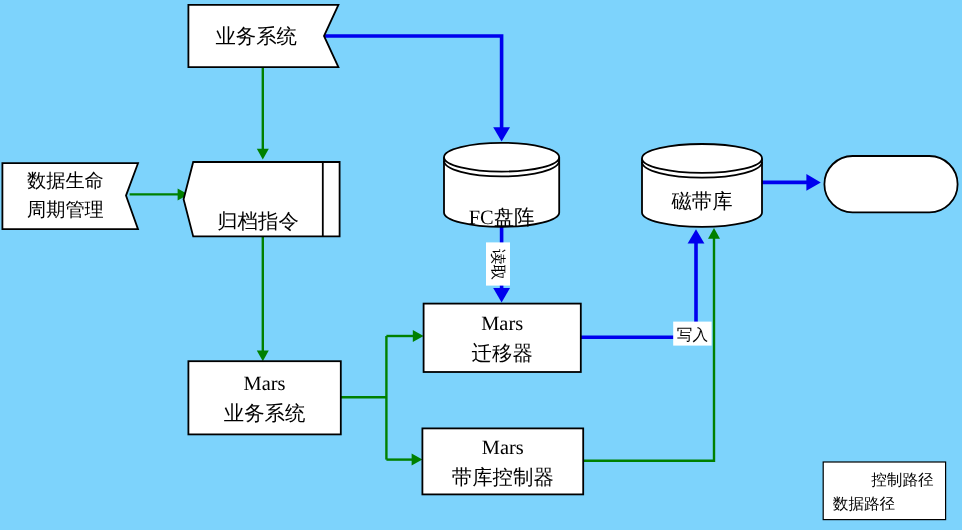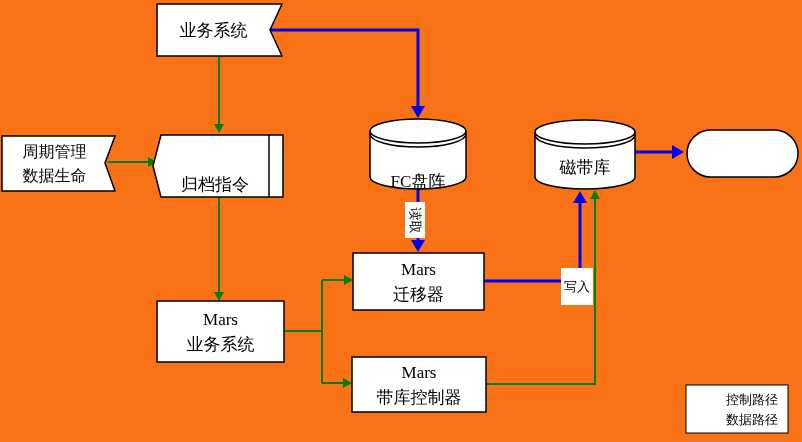--- a/index.html
+++ b/index.html
@@ -1,19 +1,19 @@
 <!DOCTYPE html>
 <html><head>
 <meta charset="utf-8">
 <style>
   html,body{margin:0;padding:0;background:#000;}
   #stage{
     position:relative;
     width:802px;height:442px;
-    background:#f97316;
+    background:#7dd3fc;
     font-family:"Liberation Serif","DejaVu Serif",serif;
     overflow:hidden;
   }
   #wires{position:absolute;left:0;top:0;}
   .lbl{
     position:absolute;
     display:flex;flex-direction:column;
     align-items:center;justify-content:center;
     color:#000;text-align:center;
     font-size:17px;line-height:25px;
@@ -99,22 +99,22 @@
 
       <rect x="686" y="385" width="102" height="48" stroke-width="1"></rect>
     </g>
   </svg>
 
   <div class="lbl" style="left:157px;top:4px;width:113px;height:52px;">
     <span>业务系统</span>
   </div>
 
   <div class="lbl small" style="left:4px;top:136px;width:101px;height:55px;">
+    <span>数据生命</span>
     <span>周期管理</span>
-    <span>数据生命</span>
   </div>
 
   <div class="lbl" style="left:161px;top:135px;width:108px;height:62px;justify-content:flex-end;">
     <span>归档指令</span>
   </div>
 
   <div class="lbl" style="left:370px;top:162px;width:96px;height:38px;">
     <span>FC盘阵</span>
   </div>
 
@@ -135,24 +135,24 @@
 
   <div class="lbl" style="left:352px;top:357px;width:134px;height:55px;">
     <span>Mars</span>
     <span>带库控制器</span>
   </div>
 
   <div class="edge-lbl rot" style="left:405px;top:202px;width:20px;height:36px;">
     <span>读取</span>
   </div>
 
-  <div class="edge-lbl" style="left:561px;top:268px;width:32px;height:37px;">
+  <div class="edge-lbl" style="left:561px;top:268px;width:32px;height:20px;">
     <span>写入</span>
   </div>
 
   <div class="legend-text" style="left:726px;top:392px;">
     <span>控制路径</span>
   </div>
-  <div class="legend-text" style="left:726px;top:412px;">
+  <div class="legend-text" style="left:694px;top:412px;">
     <span>数据路径</span>
   </div>
 
 </div>
 
 </body></html>

